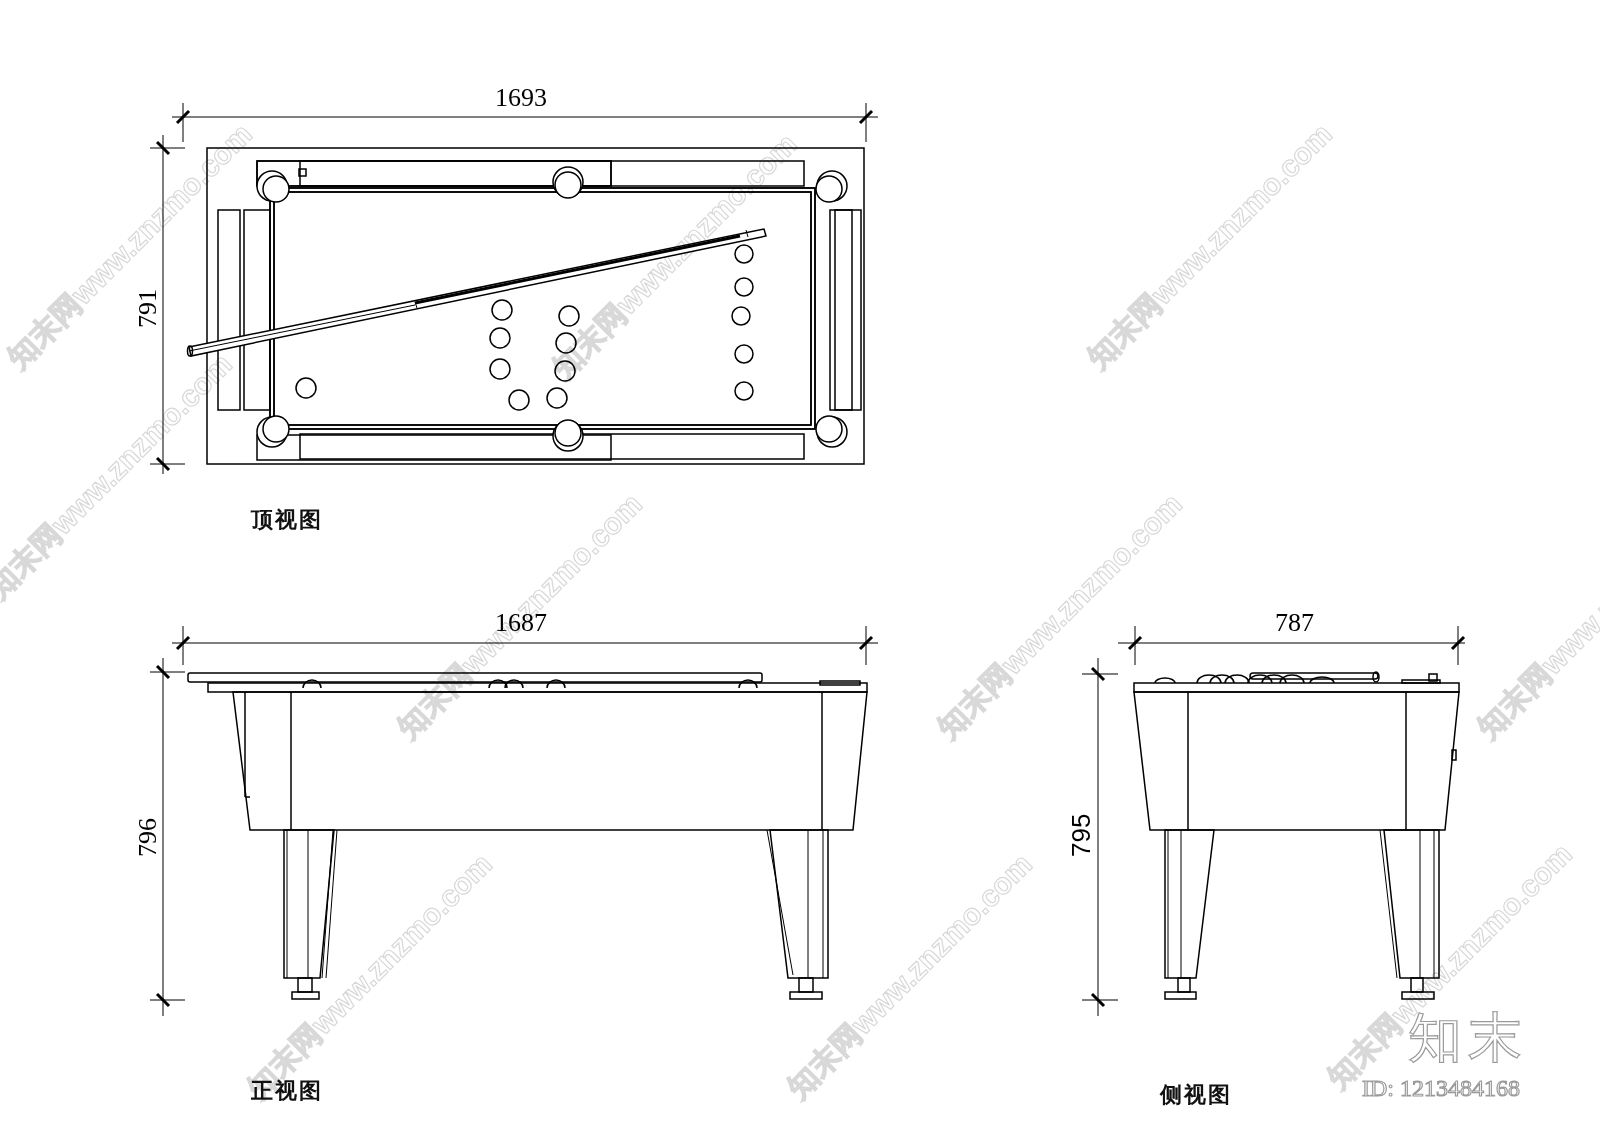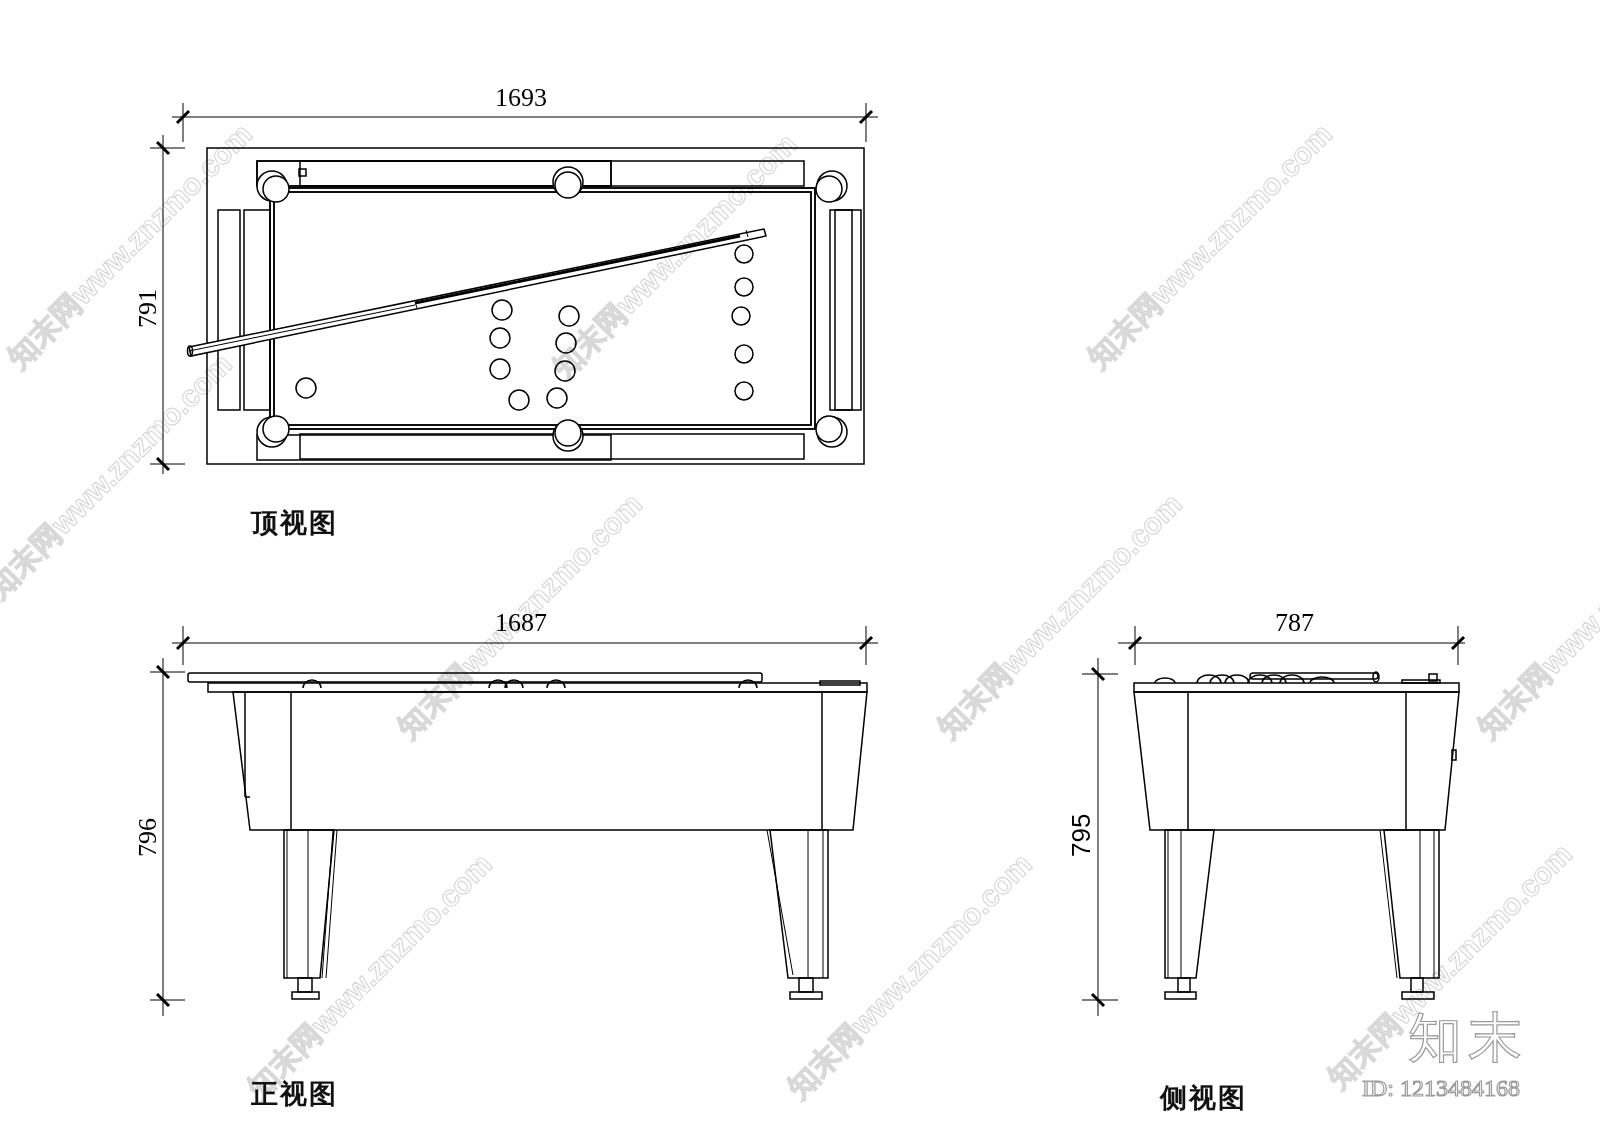--- a/index.html
+++ b/index.html
@@ -4,21 +4,21 @@
 <style>
   html, body { margin: 0; padding: 0; background: #ffffff; }
   body { width: 1600px; height: 1130px; position: relative; overflow: hidden; font-family: "Liberation Serif", "DejaVu Serif", serif; }
   #drawing { position: absolute; left: 0; top: 0; width: 1600px; height: 1130px; }
   .ln { stroke: #000; stroke-width: 1.5; fill: none; }
   .thin { stroke: #000; stroke-width: 1; fill: none; }
   .thick { stroke: #000; stroke-width: 3; fill: none; }
   .wf { stroke: #000; stroke-width: 1.5; fill: #fff; }
   .dimtext { font-family: "Liberation Serif", "DejaVu Serif", serif; font-size: 26px; fill: #000; }
   .dimtext-sans { font-family: "Liberation Sans", "DejaVu Sans", sans-serif; font-size: 26px; fill: #000; }
-  .caption { position: absolute; font-family: "DejaVu Serif", "Liberation Serif", serif; font-size: 27px; font-weight: bold; color: #111; letter-spacing: 2px; }
+  .caption { position: absolute; font-family: "DejaVu Serif", "Liberation Serif", serif; font-size: 22px; font-weight: bold; color: #111; letter-spacing: 2px; }
   .wm { font-family: "Liberation Sans", "DejaVu Sans", sans-serif; font-size: 30px; font-weight: bold; fill: none; stroke: #d8d8d8; stroke-width: 1.2; }
   .logo { position: absolute; font-family: Liberation Serif, serif; color: #fff; -webkit-text-stroke: 1.2px #9a9a9a; }
 </style>
 </head>
 <body>
 
 <svg id="drawing" viewBox="0 0 1600 1130" xmlns="http://www.w3.org/2000/svg">
 
   <g>
     <text class="wm" transform="translate(20,370) rotate(-45)">知末网www.znzmo.com</text>

